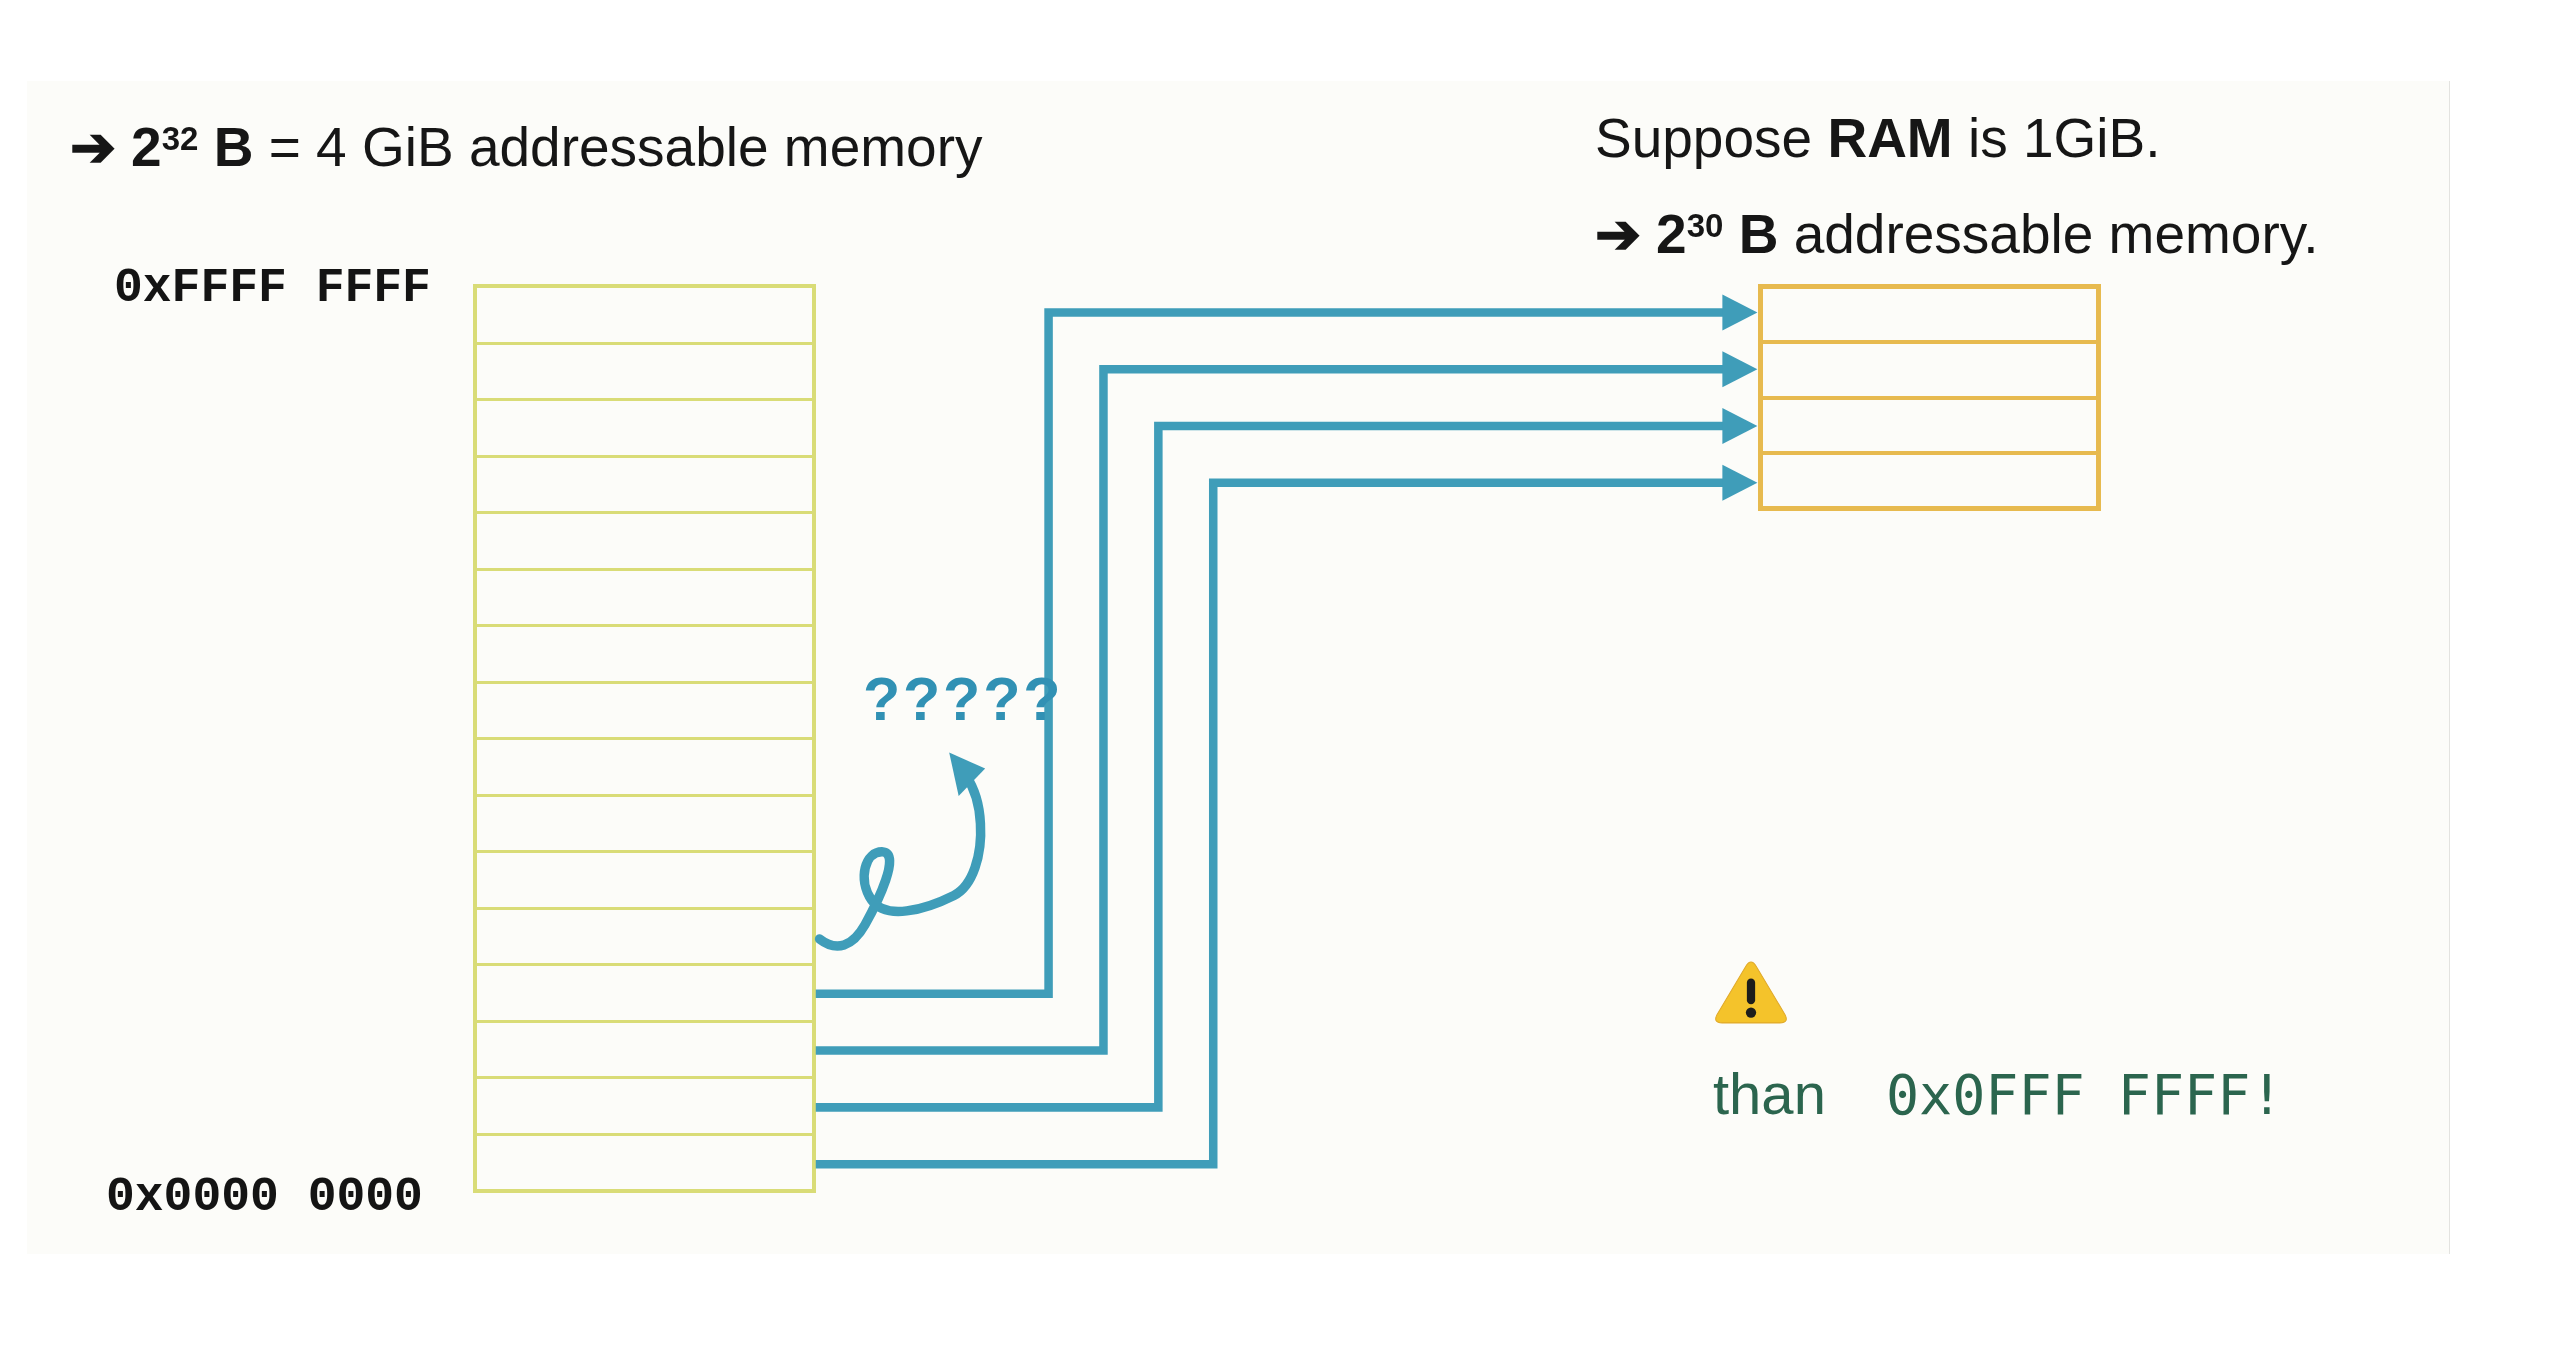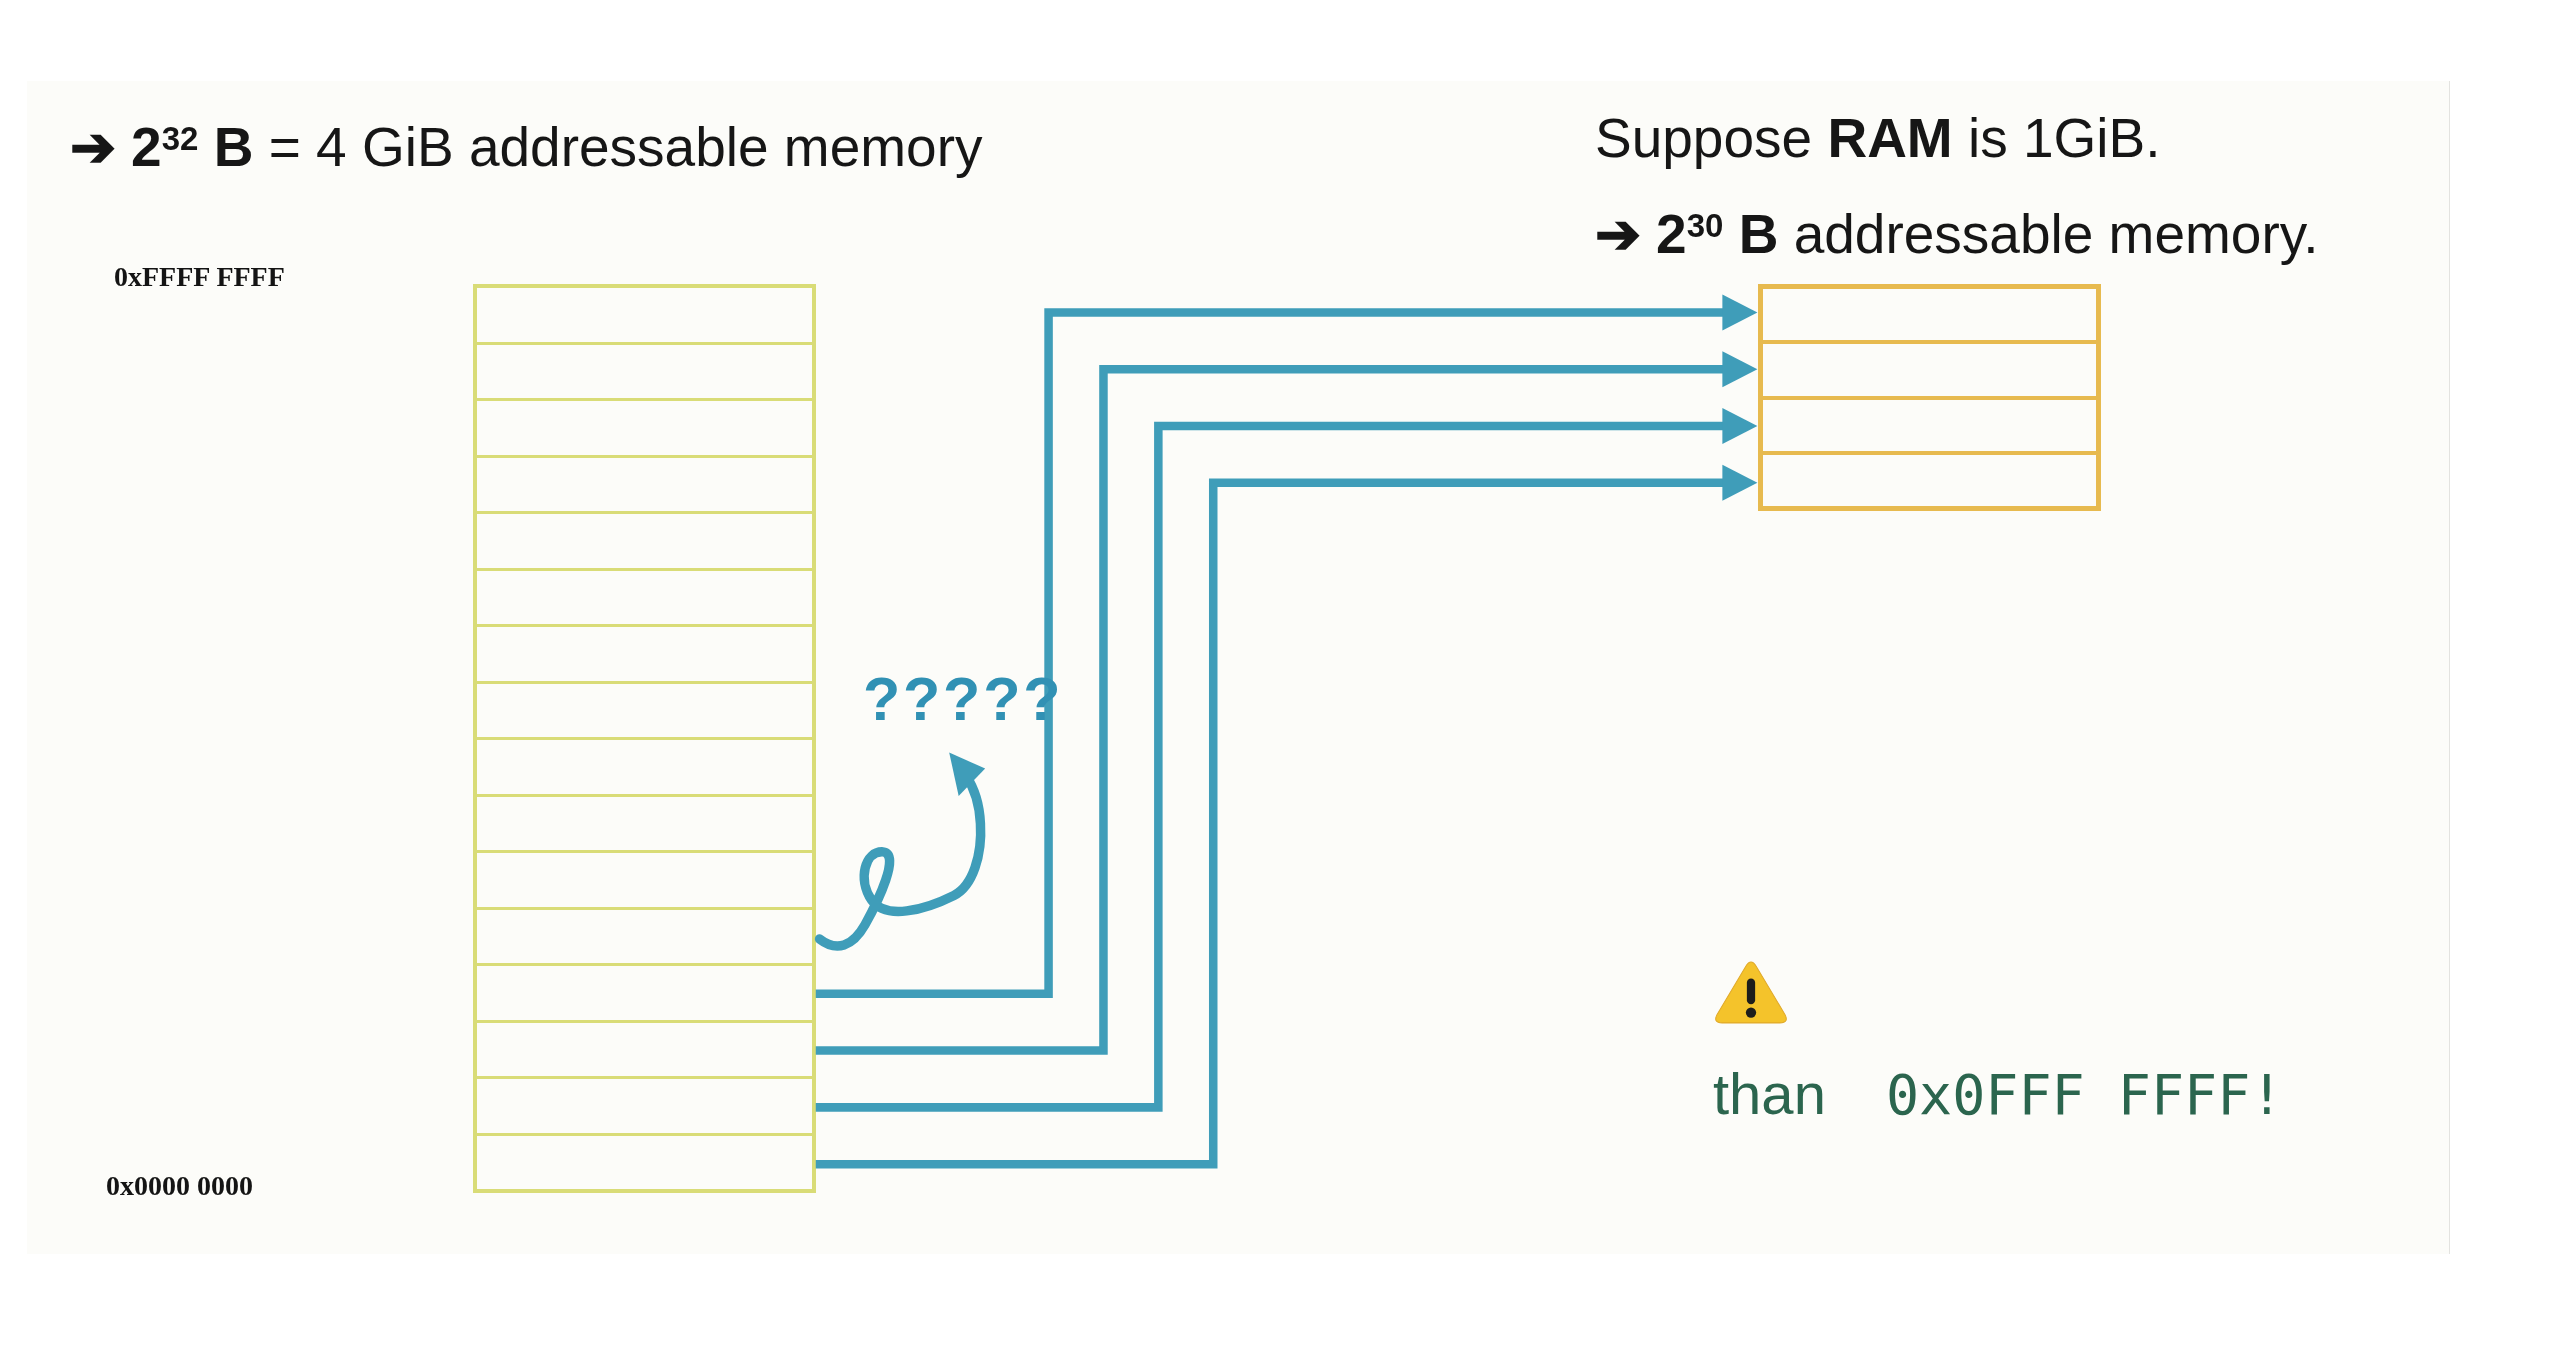--- a/index.html
+++ b/index.html
@@ -12,21 +12,21 @@
   }
   *{margin:0;padding:0;box-sizing:border-box;}
   html,body{width:2576px;height:1346px;background:#ffffff;overflow:hidden;}
   body{position:relative;font-family:"Liberation Sans",sans-serif;color:var(--heading_text);}
   .abs{position:absolute;}
   .slide-bg{left:26.5px;top:81px;width:2423px;height:1173px;background:#fcfcf9;border-right:1.9px solid #e3e3e0;}
   .heading{font-size:55px;line-height:87px;color:var(--heading_text);white-space:nowrap;}
   .heading b{font-weight:700;}
   .heading .arrow-glyph{font-weight:700;margin-right:15px;display:inline-block;}
   .heading sup{font-size:0.60em;vertical-align:0.48em;font-weight:700;}
-  .addr-label{width:312px;text-align:left;font-family:Liberation Serif, serif;font-weight:700;font-size:28px;color:#141414;white-space:pre;}
+  .addr-label{width:312px;text-align:center;font-family:Liberation Mono, monospace;font-weight:700;font-size:48px;color:#141414;white-space:pre;}
   .membox{display:flex;flex-direction:column;background:transparent;}
   .membox.addr{border:4.7px solid var(--address_space_border);}
   .membox.ram{border:5.7px solid var(--ram_border);}
   .membox .cell{flex:1;}
   .membox.addr .cell + .cell{border-top:3.8px solid var(--address_space_border);}
   .membox.ram .cell + .cell{border-top:4.7px solid var(--ram_border);}
   svg.overlay{left:0;top:0;width:2576px;height:1346px;pointer-events:none;}
   .blue-stroke{stroke:var(--arrow_blue);fill:none;}
   .blue-fill{fill:var(--arrow_blue);}
   .qmarks{font-size:61px;font-weight:700;letter-spacing:2.8px;color:var(--question_marks);white-space:nowrap;}

